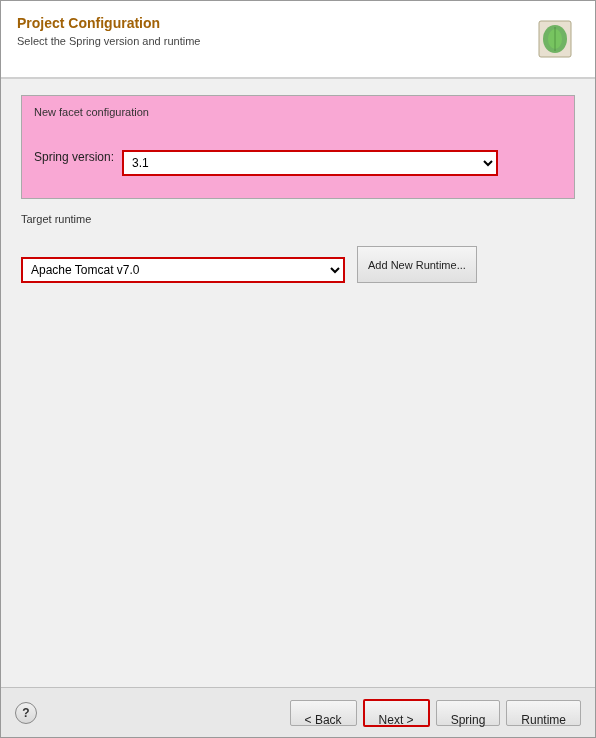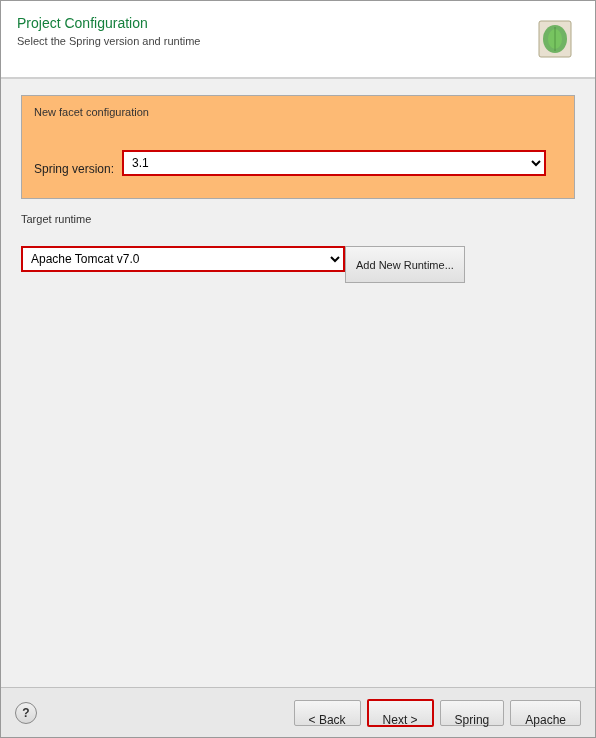--- a/index.html
+++ b/index.html
@@ -89,22 +89,22 @@
       padding: 14px 16px 14px 16px;
       border-bottom: 2px solid #d0d0d0;
       display: flex;
       align-items: flex-start;
       justify-content: space-between;
       flex-shrink: 0;
     }
 
     .header-text h2 {
       font-size: 14px;
-      font-weight: normal;
-      color: #15803d;
+      font-weight: bold;
+      color: #a16207;
       margin-bottom: 4px;
     }
 
     .header-text p {
       font-size: 11px;
       color: #444;
     }
 
     .header-icon {
       width: 48px;
@@ -116,37 +116,37 @@
 
     .content-area {
       flex: 1;
       padding: 16px 20px;
       background: #f0f0f0;
       overflow: hidden;
     }
 
     .form-row {
       display: flex;
-      align-items: flex-end;
+      align-items: flex-start;
       margin-bottom: 12px;
       gap: 8px;
       margin-top: 32px;
     }
 
     .form-label {
       font-size: 12px;
       color: #222;
       white-space: nowrap;
     }
 
     .spring-version-group {
       border: 1px solid #aaa;
       padding: 10px 24px 10px 12px;
       margin-bottom: 14px;
-      background: #fdba74;
+      background: #f9a8d4;
     }
 
     .spring-version-label-top {
       font-size: 11px;
       color: #333;
       margin-bottom: 8px;
     }
 
     .select-with-border {
       border: 2px solid #cc0000;
@@ -154,37 +154,37 @@
       align-items: center;
     }
 
     .version-select {
       height: 22px;
       border: none;
       background: white;
       font-size: 12px;
       padding: 0 4px;
       outline: none;
-      width: 420px;
+      width: 372px;
     }
 
     .target-runtime-section {
       margin-bottom: 12px;
     }
 
     .target-runtime-label {
       font-size: 11px;
       color: #333;
       margin-bottom: 21px;
     }
 
     .runtime-row {
       display: flex;
-      align-items: flex-start;
-      gap: 0;
+      align-items: flex-end;
+      gap: 12px;
     }
 
     .runtime-select-wrapper {
       border: 2px solid #cc0000;
       display: inline-flex;
       align-items: center;
       flex: 0 0 auto;
     }
 
     .runtime-select {
@@ -310,16 +310,16 @@
     </div>
 
   </div>
 
   <div class="footer">
     <button class="help-btn">?</button>
     <div class="footer-spacer"></div>
     <button class="footer-btn">&lt; Back</button>
     <button class="footer-btn next-btn">Next &gt;</button>
     <button class="footer-btn finish-btn">Spring</button>
-    <button class="footer-btn">Apache</button>
+    <button class="footer-btn">Runtime</button>
   </div>
 
 </div>
 
 </body></html>

